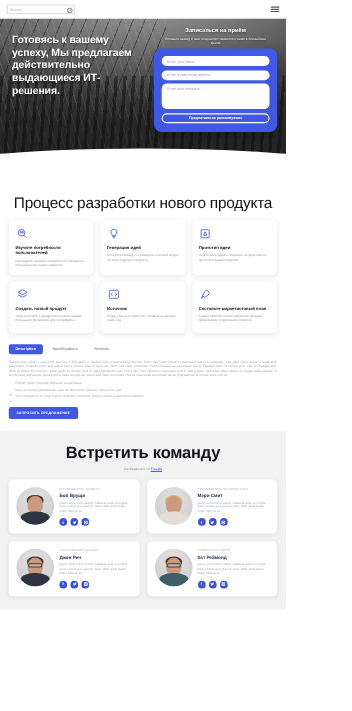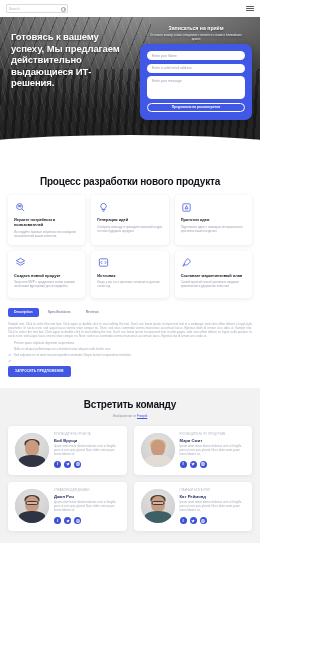--- a/index.html
+++ b/index.html
@@ -101,21 +101,21 @@
   .field.area { height: 23px; align-items: flex-start; padding-top: 3px; }
   .submit-btn {
     width: 100%; height: 9px; background: #4158e6; border: 1px solid #ffffff;
     border-radius: 4.5px; color: #ffffff; font-size: 3.3px; font-weight: bold;
     display: flex; align-items: center; justify-content: center;
     font-family: "Liberation Sans", sans-serif; margin-top: 1px;
   }
 
   
   .sec-title {
-    text-align: center; font-size: 10px; font-weight: bold; color: #12131a;
+    text-align: center; font-size: 14px; font-weight: normal; color: #12131a;
     letter-spacing: -.2px; margin-top: 4px;
   }
   .cards { padding: 8px 8px 0; display: flex; flex-direction: column; gap: 6px; }
   .card-row { display: flex; gap: 6px; }
   .card {
     flex: 1; background: #ffffff; border-radius: 4px; padding: 6px 6px 7px;
     box-shadow: 0 1px 4px rgba(25,35,80,.10); min-height: 47px;
   }
   .card-icon {
     width: 12px; height: 12px; color: #3c51d6; margin-bottom: 4px;
@@ -146,21 +146,21 @@
   .cta-btn {
     margin-top: 6px; display: inline-flex; align-items: center; justify-content: center;
     background: #4158e6; color: #fff; font-size: 3.1px; font-weight: bold;
     padding: 3.5px 7px; border-radius: 2px; letter-spacing: .2px; border: none;
     font-family: "Liberation Sans", sans-serif;
   }
 
   
   .team-sec { margin-top: 11px; background: #f2f2f2; padding: 11px 8px 12px; }
   .team-title {
-    text-align: center; font-size: 10px; font-weight: bold; color: #12131a;
+    text-align: center; font-size: 15px; font-weight: bold; color: #12131a;
     letter-spacing: -.2px;
   }
   .team-sub { text-align: center; font-size: 3.1px; color: #8e93a3; margin-top: 4px; margin-bottom: 8px; }
   .team-sub a { color: #4158e6; text-decoration: underline; }
   .team-grid { display: flex; flex-direction: column; gap: 7px; }
   .team-row { display: flex; gap: 7px; }
   .team-card {
     flex: 1; background: #ffffff; border-radius: 4px; padding: 7px 7px;
     display: flex; gap: 5px; box-shadow: 0 1px 4px rgba(25,35,80,.07);
   }

